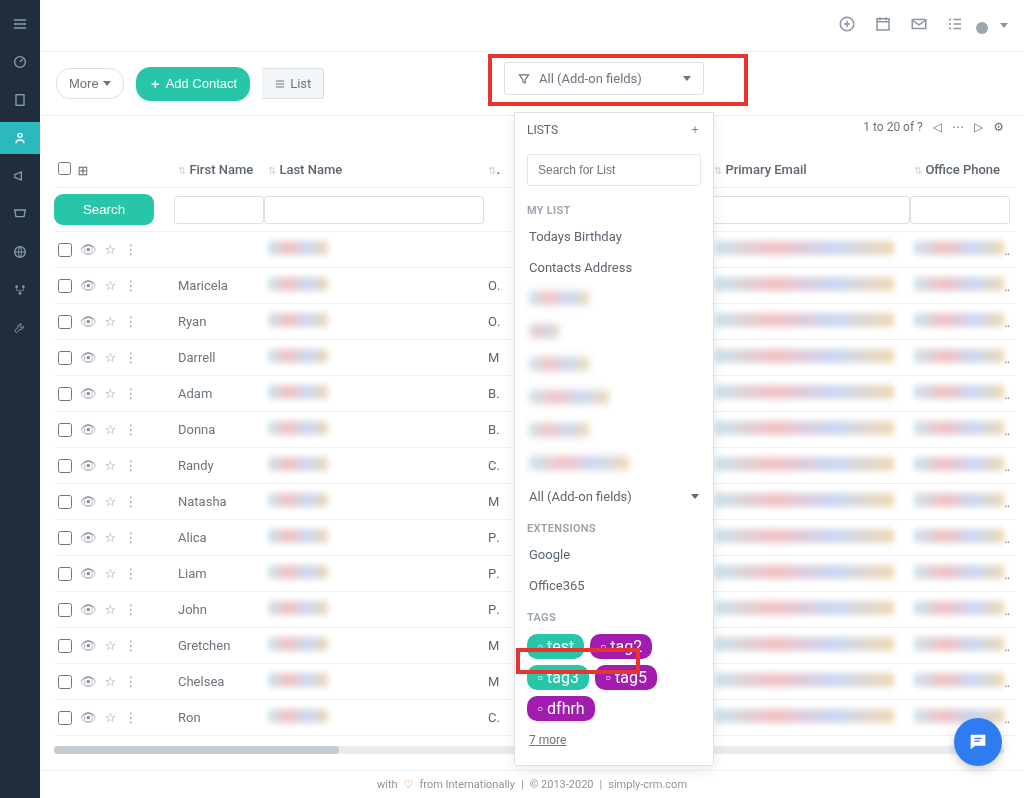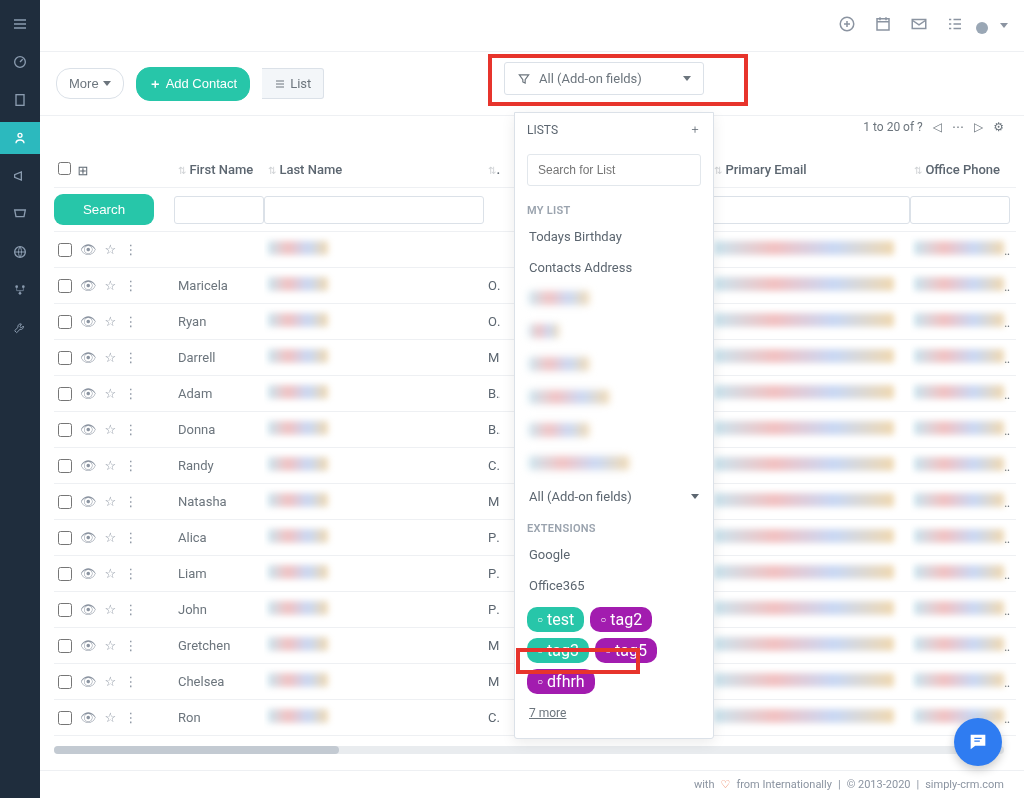--- a/index.html
+++ b/index.html
@@ -69,21 +69,21 @@
 .dd-item { padding: 8px 14px; font-size: 13px; color: #5c6670; cursor: pointer; display:flex; align-items:center; justify-content:space-between; }
 .dd-item .blur-sm { filter: blur(2px); }
 .dd-tags { padding: 6px 12px; display: flex; flex-wrap: wrap; gap: 6px; }
 .tag { padding: 3px 10px; border-radius: 10px; font-size: 16px; color: #fff; display: inline-flex; align-items: center; gap: 4px; cursor:pointer; }
 .tag::before { content:'○'; font-size:10px; }
 .tag.green { background: #27c6a9; }
 .tag.blue { background: #a21caf; }
 .dd-more { padding: 6px 14px; font-size: 12px; color: #6c757d; text-decoration: underline; cursor: pointer; }
 
 
-.footer { position: absolute; bottom: 0; left: 40px; right: 0; height: 28px; border-top: 1px solid #eef0f3; display: flex; align-items: center; justify-content: flex-end; padding: 0 20px; font-size: 11px; color: #8b94a1; gap: 6px; }
+.footer { position: absolute; bottom: 0; left: 40px; right: 0; height: 28px; border-top: 1px solid #eef0f3; display: flex; align-items: center; justify-content: center; padding: 0 32px; font-size: 11px; color: #8b94a1; gap: 6px; }
 .heart { color: #e86; }
 
 
 .chat-fab { position: absolute; right: 22px; bottom: 32px; width: 48px; height: 48px; background: #2f7cf1; border-radius: 50%; display: flex; align-items: center; justify-content: center; color: #fff; cursor: pointer; box-shadow: 0 4px 10px rgba(0,0,0,.2); z-index: 40; }
 
 .scroll-hint { position:absolute; left:54px; right:20px; bottom:44px; height:8px; background:#e9ecef; border-radius:4px; }
 .scroll-hint::before { content:''; position:absolute; left:0; width:30%; height:100%; background:#c3cad2; border-radius:4px; }
 
 .caret-down { display:inline-block; width:0; height:0; border-left:4px solid transparent; border-right:4px solid transparent; border-top:5px solid currentColor; }
 </style>
@@ -459,20 +459,21 @@
   <div class="dd-item">
       <span class="blur-sm"><span class="blur w1" style="width:100px"></span></span>
     </div>
   <div class="dd-item">
       <span>All (Add-on fields)</span>
       <span class="caret-down"></span>
     </div>
   <div class="dd-section">EXTENSIONS</div>
   <div class="dd-item">Google</div>
   <div class="dd-item">Office365</div>
+  <div class="dd-section">TAGS</div>
   <div class="dd-tags" id="tags">
       <span class="tag green">test</span>
       <span class="tag blue">tag2</span>
       <span class="tag green">tag3</span>
       <span class="tag blue">tag5</span>
       <span class="tag blue">dfhrh</span>
     </div>
   <div class="dd-more">7 more</div>
 </div>
 

